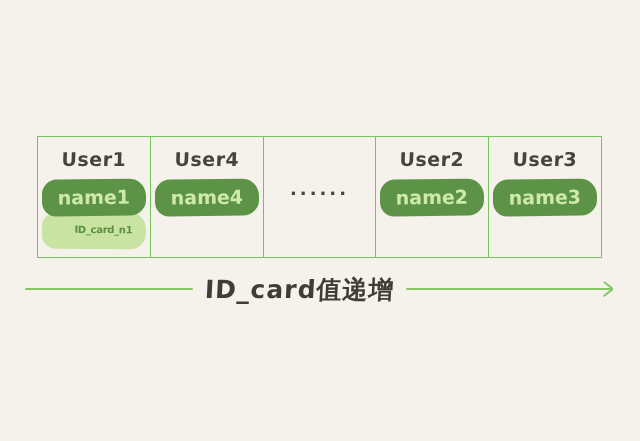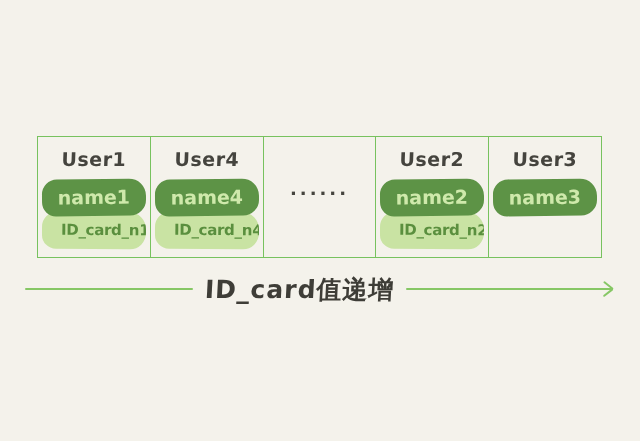--- a/index.html
+++ b/index.html
@@ -70,21 +70,21 @@
     font-size: 19px;
     font-weight: bold;
     z-index: 2;
     transform: rotate(-0.6deg);
   }
   .badge-id {
     background: var(--badge-light);
     color: var(--badge-light-text);
     height: 37px;
     line-height: 36px;
-    font-size: 15px;
+    font-size: 10px;
     font-weight: bold;
     margin-top: -4px;
     z-index: 1;
     transform: rotate(0.4deg);
     letter-spacing: -0.3px;
     padding-left: 19px;
   }
 
   .cell-ellipsis {
     justify-content: flex-start;
@@ -149,31 +149,29 @@
 
     <div class="cell">
       <div class="cell-title">User1</div>
       <div class="badge badge-name">name1</div>
       <div class="badge badge-id">ID_card_n1</div>
     </div>
 
     <div class="cell">
       <div class="cell-title">User4</div>
       <div class="badge badge-name">name4</div>
-      <div class="badge badge-id">ID_card_n4</div>
     </div>
 
     <div class="cell cell-ellipsis">
       <div class="ellipsis-dots">······</div>
     </div>
 
     <div class="cell">
       <div class="cell-title">User2</div>
       <div class="badge badge-name">name2</div>
-      <div class="badge badge-id">ID_card_n2</div>
     </div>
 
     <div class="cell">
       <div class="cell-title">User3</div>
       <div class="badge badge-name">name3</div>
     </div>
 
   </div>
 
   <div class="axis-arrow">

